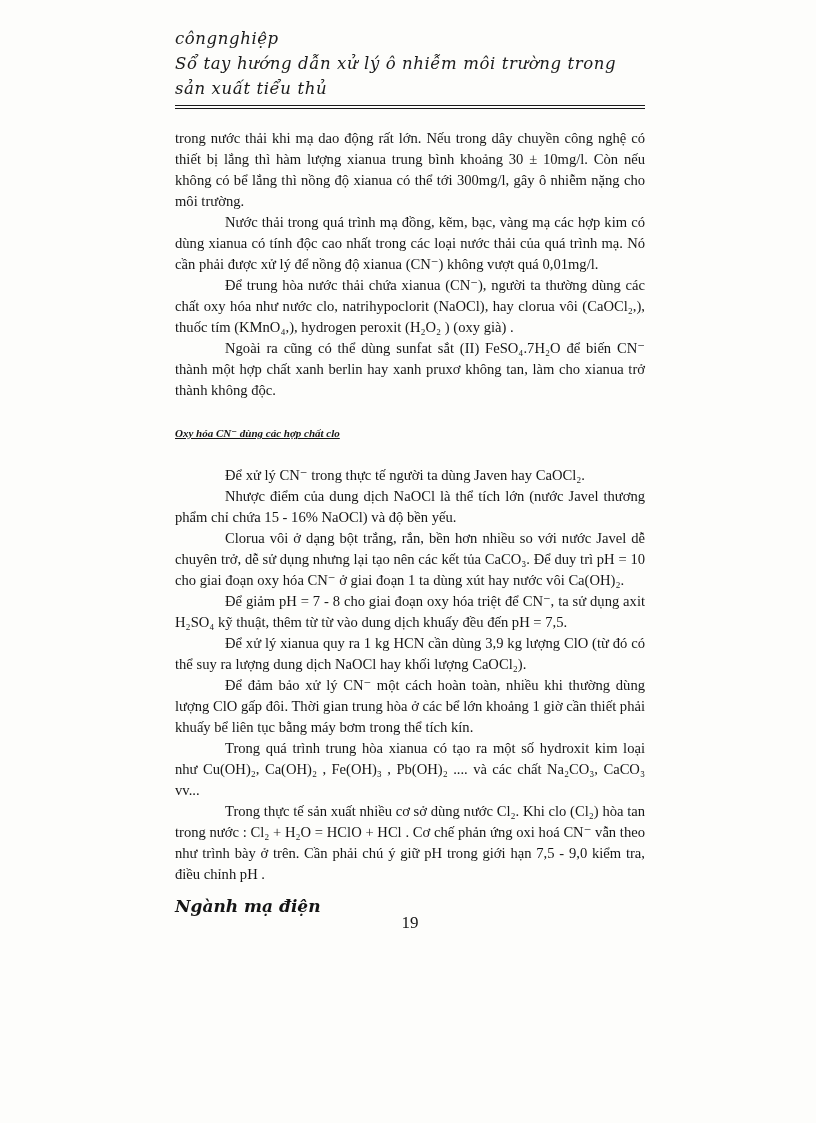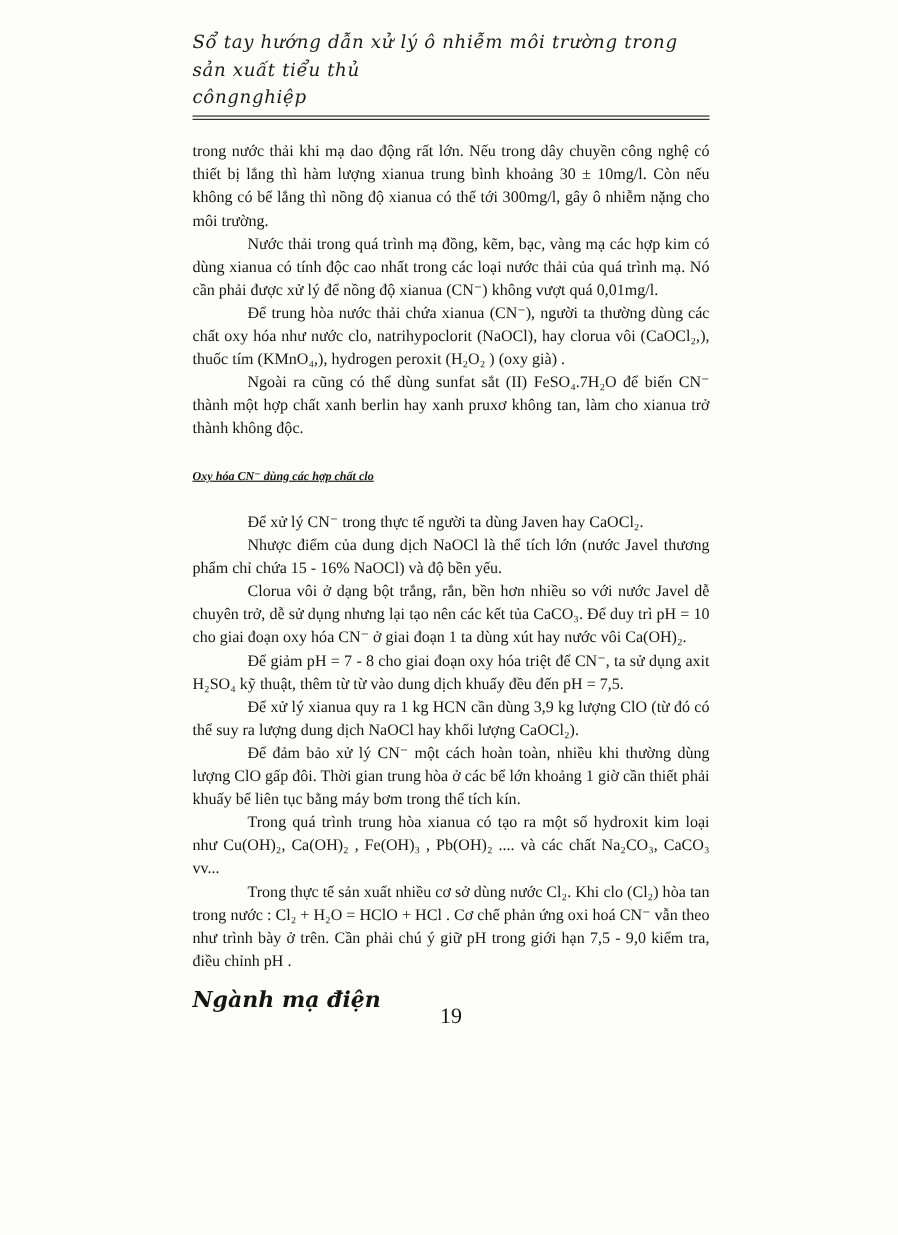--- a/index.html
+++ b/index.html
@@ -50,21 +50,21 @@
     margin: 22px 0 21px 0;
     font-size: 11px;
     font-style: italic;
     font-weight: bold;
     text-decoration: underline;
     text-align: left;
   }
   .doc-footer {
     position: relative;
     margin-top: 11px;
-    font-size: 20px;
+    font-size: 17px;
   }
   .footer-left {
     font-weight: bold;
     font-style: italic;
     font-family: "DejaVu Serif", "Liberation Serif", serif;
   }
   .page-num {
     position: absolute;
     left: 0;
     right: 0;
@@ -72,22 +72,22 @@
     text-align: center;
     font-style: normal;
   }
 </style>
 </head>
 <body>
 
 <div class="page">
 
   <header class="doc-header">
+    <div class="header-line">côngnghiệp</div>
     <div class="header-line">Sổ tay hướng dẫn xử lý ô nhiễm môi trường trong sản xuất tiểu thủ</div>
-    <div class="header-line">côngnghiệp</div>
     <div class="header-rule"></div>
   </header>
 
   <main class="doc-body">
     <div id="section1">
         <p class="para">trong nước thải khi mạ dao động rất lớn. Nếu trong dây chuyền công nghệ có thiết bị lắng thì hàm lượng xianua trung bình khoảng 30 ± 10mg/l. Còn nếu không có bể lắng thì nồng độ xianua có thể tới 300mg/l, gây ô nhiễm nặng cho môi trường.</p>
         <p class="para indent">Nước thải trong quá trình mạ đồng, kẽm, bạc, vàng mạ các hợp kim có dùng xianua có tính độc cao nhất trong các loại nước thải của quá trình mạ. Nó cần phải được  xử lý  để nồng độ xianua (CN⁻) không vượt quá 0,01mg/l.</p>
         <p class="para indent">Để trung hòa nước thải chứa xianua (CN⁻), người ta thường dùng các chất oxy hóa như nước clo, natrihypoclorit (NaOCl), hay clorua vôi (CaOCl₂,),  thuốc tím (KMnO₄,),  hydrogen  peroxit (H₂O₂ ) (oxy già) .</p>
         <p class="para indent">Ngoài ra cũng có thể dùng sunfat sắt (II) FeSO₄.7H₂O để biến CN⁻ thành một hợp chất xanh berlin hay xanh pruxơ không tan, làm cho xianua trở thành không độc.</p>
       </div>

